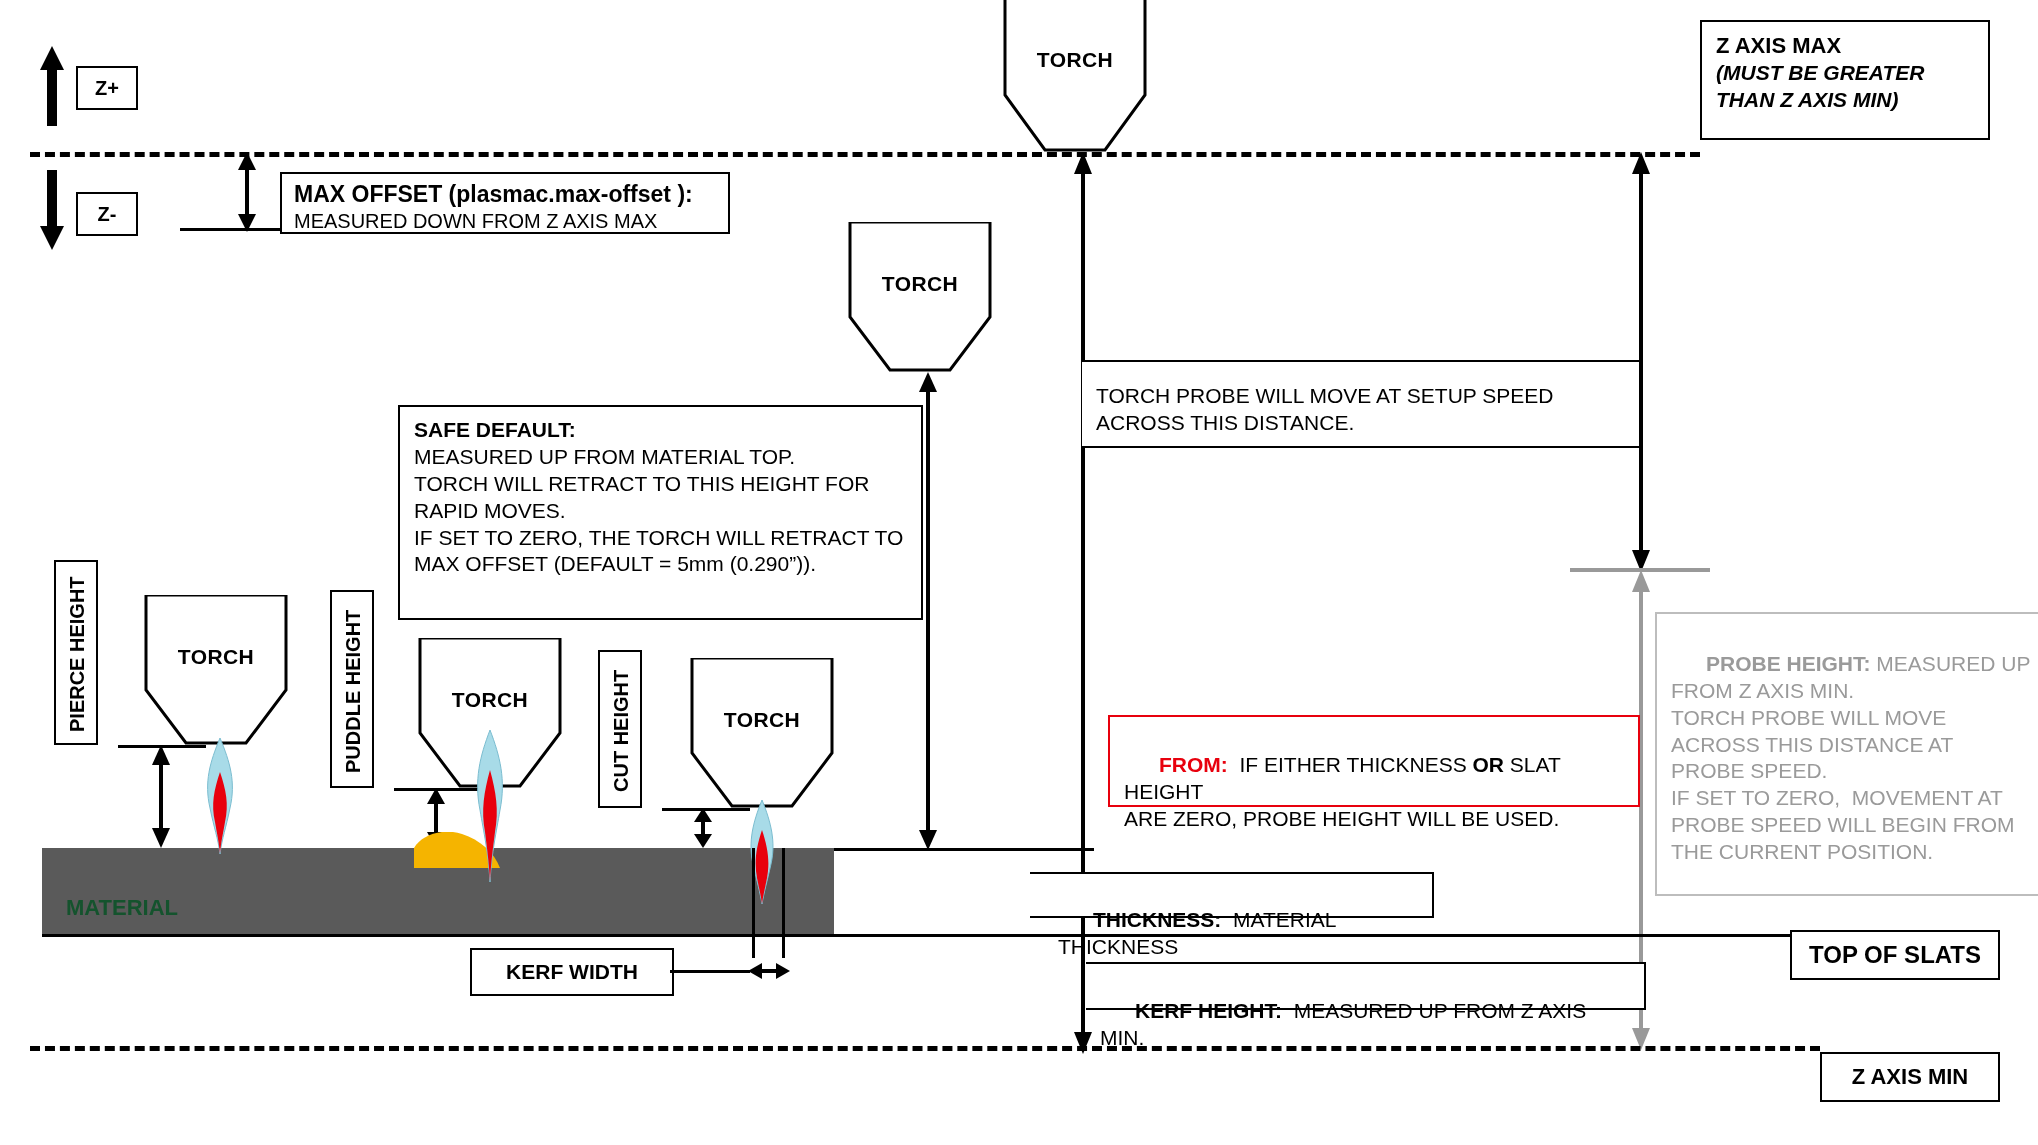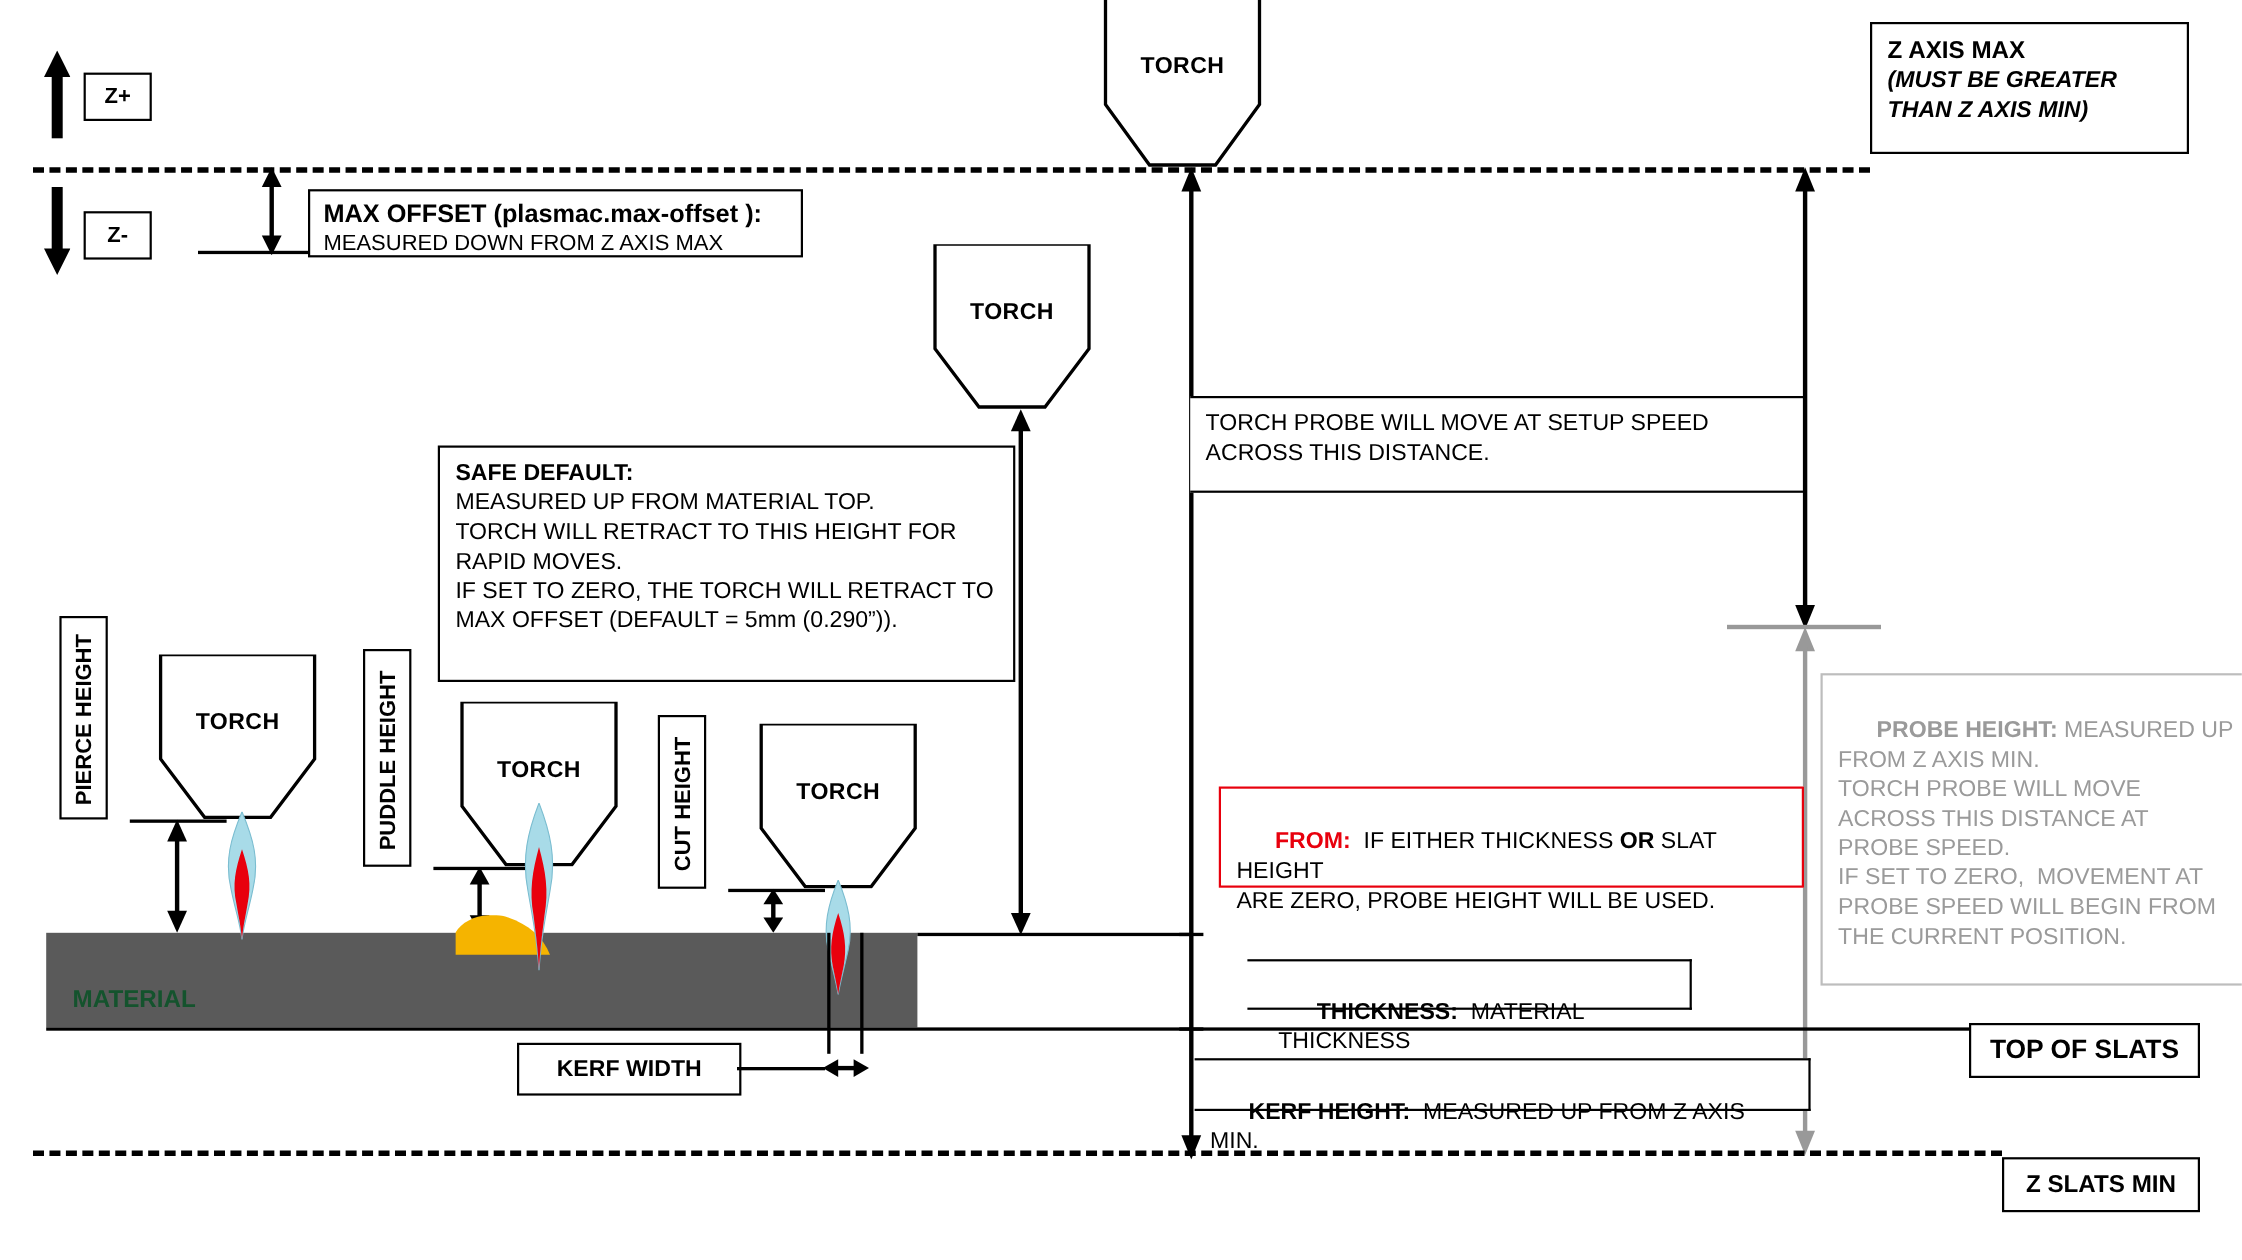--- a/index.html
+++ b/index.html
@@ -104,21 +104,21 @@
       <polygon points="11,0 20,22 2,22" fill="#000"></polygon>
       <rect x="9" y="18" width="4" height="866" fill="#000"></rect>
       <polygon points="11,902 2,880 20,880" fill="#000"></polygon>
     </svg>
   </div>
 
   <div class="abs solidline" style="left:1072px;top:848px;width:22px;height:3px;"></div>
   <div class="abs solidline" style="left:1072px;top:934px;width:22px;height:3px;"></div>
 
   <div class="abs box" style="left:1082px;top:360px;width:560px;height:88px;padding:10px 14px;border-left:none;">
-    <div class="txt" style="font-size:21px;">TORCH PROBE WILL MOVE AT SETUP SPEED
+    <div class="txt" style="font-size:21px;margin-top:11px;">TORCH PROBE WILL MOVE AT SETUP SPEED
 ACROSS THIS DISTANCE.</div>
   </div>
 
   <div class="abs" style="left:1630px;top:152px;width:22px;height:420px;">
     <svg width="22" height="420" viewBox="0 0 22 420">
       <polygon points="11,0 20,22 2,22" fill="#000"></polygon>
       <rect x="9" y="18" width="4" height="384" fill="#000"></rect>
       <polygon points="11,420 2,398 20,398" fill="#000"></polygon>
     </svg>
   </div>
@@ -153,38 +153,38 @@
   </div>
 
   <div class="abs material" style="left:42px;top:848px;width:792px;height:86px;"></div>
   <div class="abs bold" style="left:66px;top:895px;font-size:22px;color:#14532d;">MATERIAL</div>
 
   <div class="abs solidline" style="left:834px;top:848px;width:250px;height:3px;"></div>
   <div class="abs solidline" style="left:42px;top:934px;width:1790px;height:3px;"></div>
 
   <div class="abs dash" style="left:30px;top:1046px;width:1790px;"></div>
 
-  <div class="abs box" style="left:1134px;top:872px;width:404px;height:46px;padding:6px 28px;border-left:none;">
+  <div class="abs box" style="left:1030px;top:872px;width:404px;height:46px;padding:6px 28px;border-left:none;">
     <div class="txt" style="font-size:21px;">
       <span class="bold">THICKNESS:</span><span>  MATERIAL THICKNESS</span>
     </div>
   </div>
 
   <div class="abs box" style="left:1086px;top:962px;width:560px;height:48px;padding:7px 14px;border-left:none;">
     <div class="txt" style="font-size:21px;">
       <span class="bold">KERF HEIGHT:</span><span>  MEASURED UP FROM Z AXIS MIN.</span>
     </div>
   </div>
 
   <div class="abs box" style="left:1790px;top:930px;width:210px;height:50px;padding:0 14px;">
     <div class="txt bold center" style="font-size:24px;line-height:46px;">TOP OF SLATS</div>
   </div>
 
   <div class="abs box" style="left:1820px;top:1052px;width:180px;height:50px;padding:0 14px;">
-    <div class="txt bold center" style="font-size:22px;line-height:46px;">Z SLATS MIN</div>
+    <div class="txt bold center" style="font-size:22px;line-height:46px;">Z AXIS MIN</div>
   </div>
 
   <div class="abs box" style="left:54px;top:560px;width:44px;height:185px;">
     <div class="vert bold center" style="font-size:20px;height:185px;line-height:42px;">PIERCE HEIGHT</div>
   </div>
   <div class="abs" style="left:150px;top:745px;width:22px;height:103px;">
     <svg width="22" height="103" viewBox="0 0 22 103">
       <polygon points="11,0 20,20 2,20" fill="#000"></polygon>
       <rect x="9" y="16" width="4" height="71" fill="#000"></rect>
       <polygon points="11,103 2,83 20,83" fill="#000"></polygon>

